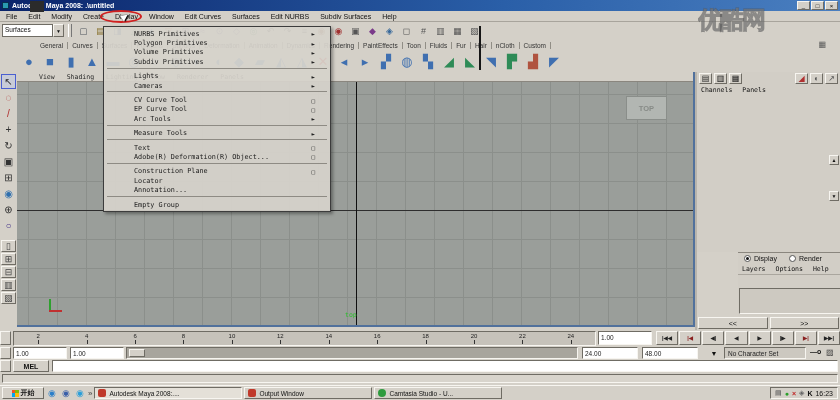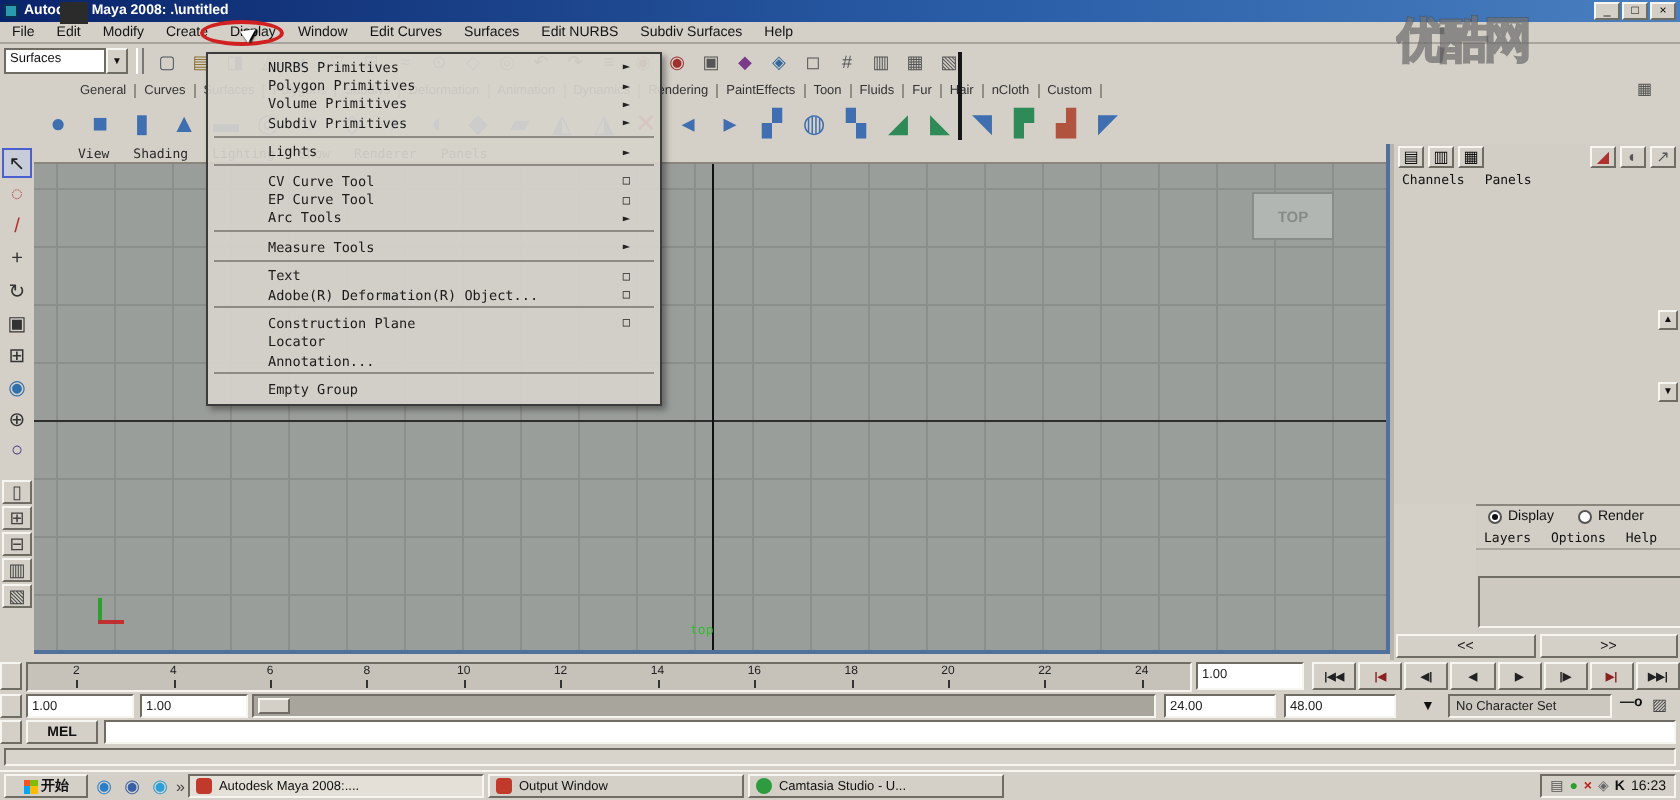--- a/index.html
+++ b/index.html
@@ -443,20 +443,24 @@
       <span class="mr">►</span>
     </div>
       <div class="mi sep">
       <span class="ml"></span>
       <span class="mr"></span>
     </div>
       <div class="mi">
       <span class="ml">Lights</span>
       <span class="mr">►</span>
     </div>
+      <div class="mi">
+      <span class="ml">Cameras</span>
+      <span class="mr">►</span>
+    </div>
       <div class="mi sep">
       <span class="ml"></span>
       <span class="mr"></span>
     </div>
       <div class="mi">
       <span class="ml">CV Curve Tool</span>
       <span class="mr">□</span>
     </div>
       <div class="mi">
       <span class="ml">EP Curve Tool</span>

